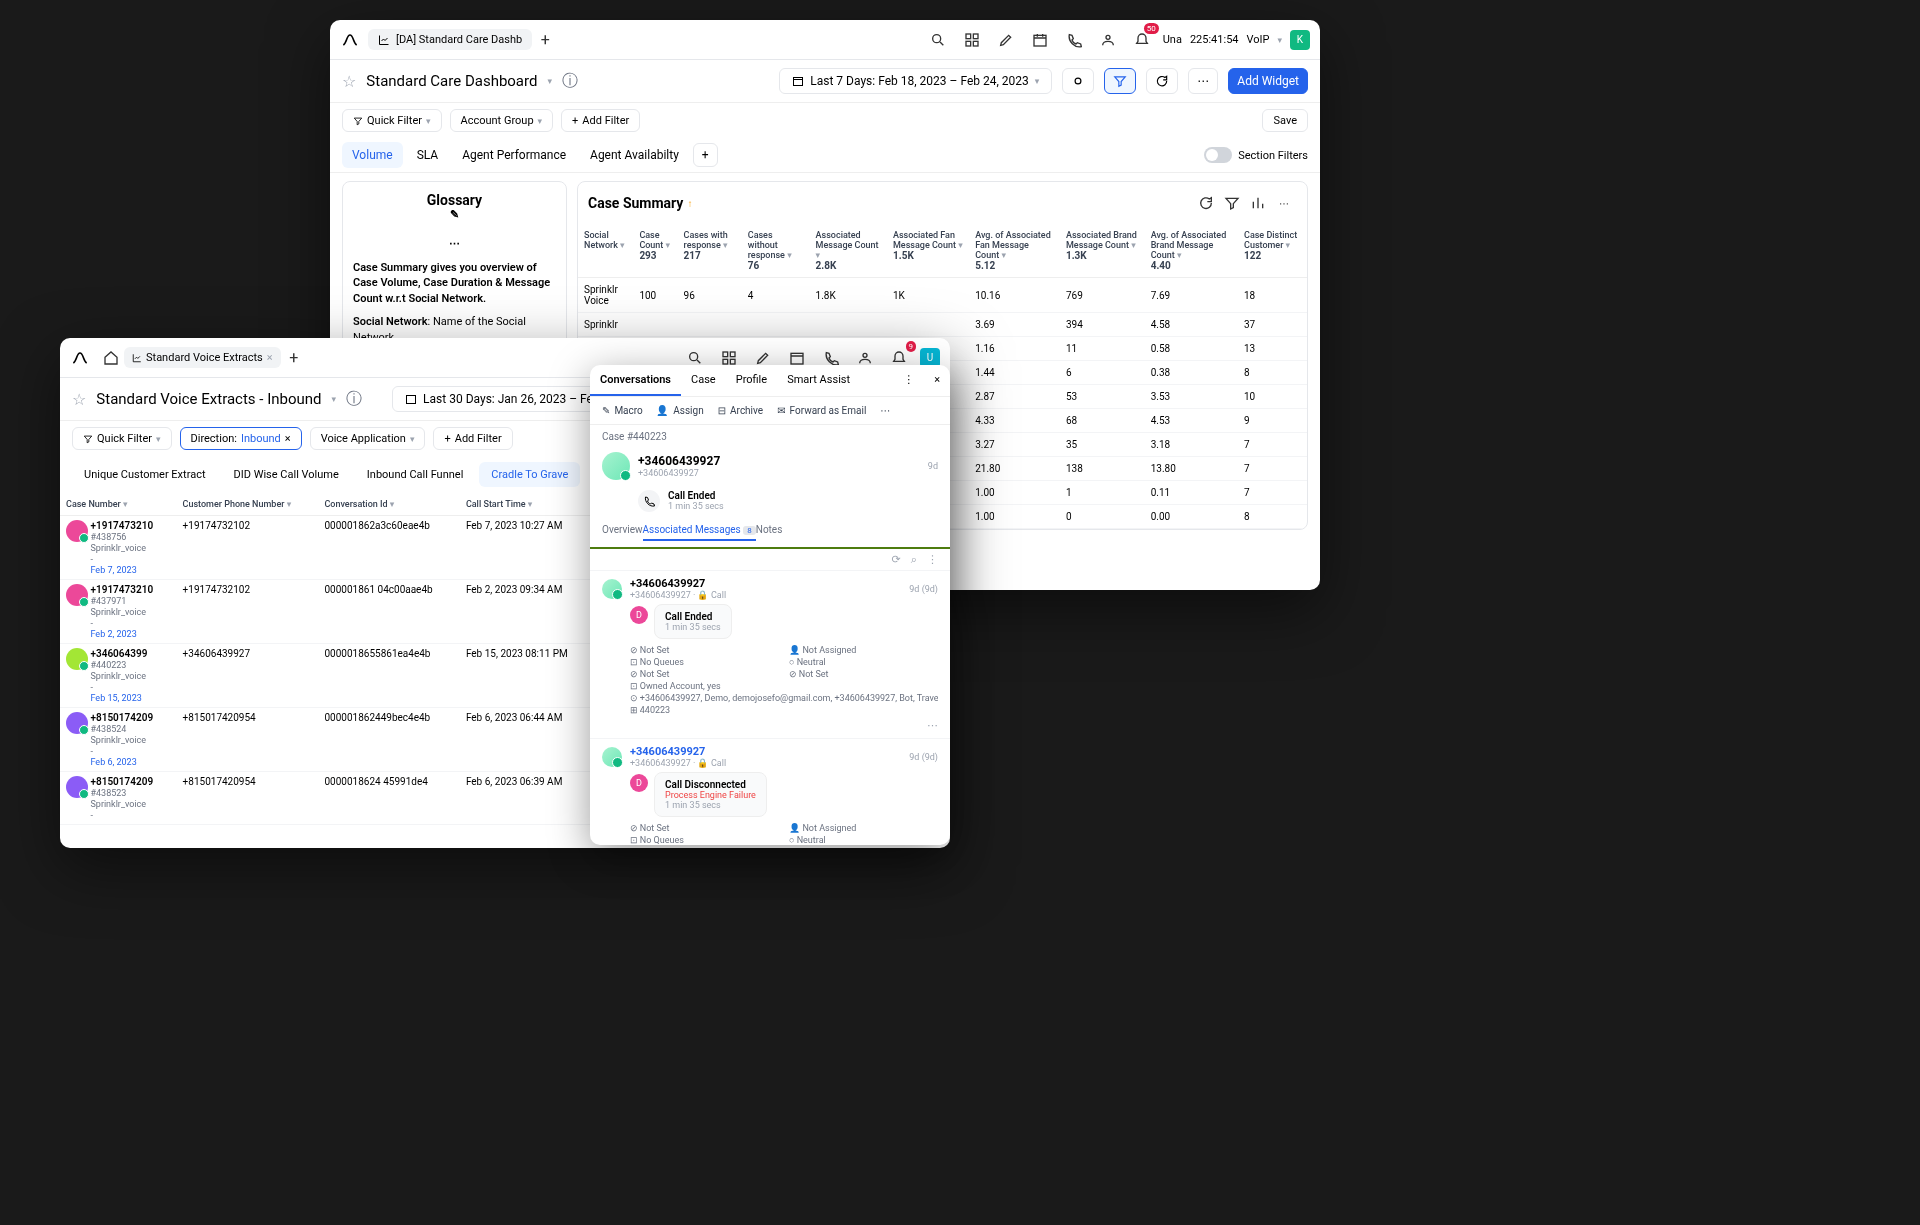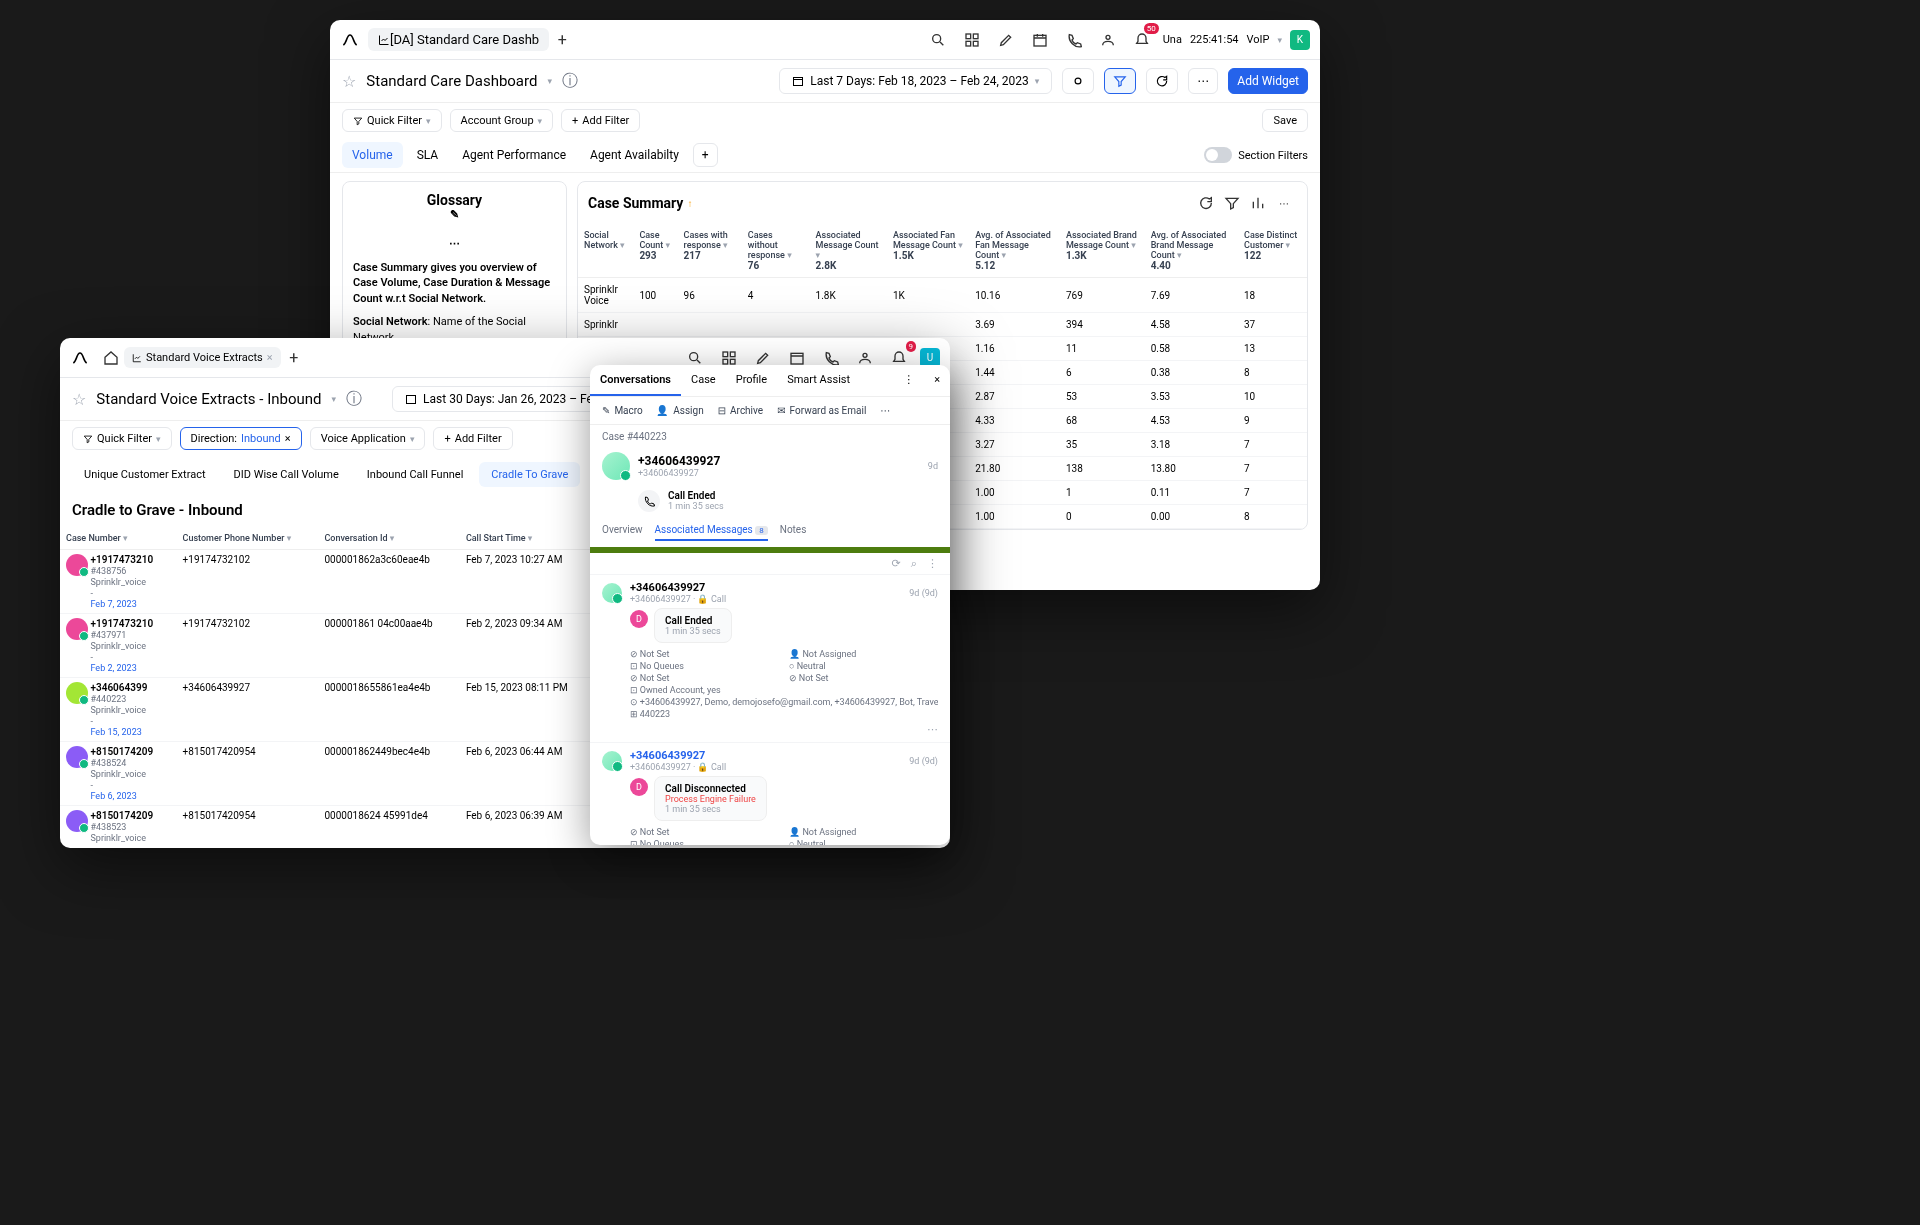--- a/index.html
+++ b/index.html
@@ -3,21 +3,21 @@
 <meta charset="utf-8">
 <style>
 * { box-sizing: border-box; margin: 0; padding: 0; font-family: -apple-system, BlinkMacSystemFont, "Segoe UI", Roboto, sans-serif; }
 body { background: #1a1a1a; width: 1920px; height: 1225px; position: relative; overflow: hidden; }
 .window { position: absolute; background: #fff; border-radius: 10px; box-shadow: 0 20px 60px rgba(0,0,0,0.5); overflow: hidden; }
 .window-back { left: 330px; top: 20px; width: 990px; height: 570px; }
 .window-front { left: 60px; top: 338px; width: 890px; height: 510px; }
 
 .topbar { display: flex; align-items: center; padding: 6px 10px; border-bottom: 1px solid #e5e7eb; height: 40px; }
 .logo { width: 20px; height: 20px; margin-right: 8px; display:flex; align-items:center; justify-content:center; }
-.tab { display: flex; align-items: center; background: #f1f3f5; border-radius: 6px; padding: 4px 10px; font-size: 13px; }
+.tab { display: flex; align-items: center; background: #f1f3f5; border-radius: 6px; padding: 4px 10px; font-size: 11px; gap: 6px; }
 .icon-btn { width: 26px; height: 26px; display: flex; align-items: center; justify-content: center; border-radius: 4px; cursor: pointer; color:#333; }
 .icon-btn svg { width: 16px; height: 16px; }
 .topbar-right { margin-left: auto; display: flex; align-items: center; gap: 8px; font-size: 11px; }
 .badge-dot { position: relative; }
 .badge-dot::after { content: attr(data-count); position: absolute; top:-4px; right:-4px; background:#e11d48; color:#fff; font-size:8px; padding:1px 3px; border-radius:6px; }
 .avatar { width: 20px; height: 20px; border-radius: 4px; background: #10b981; display:flex; align-items:center; justify-content:center; color:#fff; font-size:10px; }
 
 .header-row { display:flex; align-items:center; padding: 8px 12px; gap: 10px; border-bottom:1px solid #eee; }
 .header-row .title { font-size: 15px; font-weight: 400; }
 .star { color:#9ca3af; }
@@ -83,21 +83,21 @@
 .sp-contact { padding:4px 12px; display:flex; align-items:center; gap:8px; }
 .sp-contact-avatar { width:28px; height:28px; border-radius:50%; background:linear-gradient(135deg,#a7f3d0,#6ee7b7); position:relative; }
 .sp-contact-avatar::after { content:''; position:absolute; bottom:-1px; right:-1px; width:9px; height:9px; background:#10b981; border:1.5px solid #fff; border-radius:50%; }
 .sp-phone { font-weight:700; font-size:12px; }
 .sp-subphone { color:#9ca3af; font-size:9px; }
 .sp-age { margin-left:auto; color:#9ca3af; font-size:9px; }
 .sp-callend { margin:6px 12px 6px 48px; display:flex; gap:8px; align-items:flex-start; }
 .sp-callend-icon { width:22px; height:22px; border-radius:50%; background:#f3f4f6; display:flex; align-items:center; justify-content:center; }
 .sp-callend-text .l1 { font-size:10px; font-weight:600; }
 .sp-callend-text .l2 { font-size:9px; color:#9ca3af; }
-.sp-innertabs { display:flex; gap:12px; padding:6px 12px; border-bottom:6px solid #4d7c0f; font-size:10px; }
+.sp-innertabs { display:flex; padding:6px 12px; border-bottom:2px solid #4d7c0f; font-size:10px; }
 .sp-innertab { cursor:pointer; color:#6b7280; padding-bottom:4px; border-bottom:2px solid transparent; }
 .sp-innertab.active { color:#2563eb; border-bottom-color:#2563eb; }
 .sp-innertab .cnt { background:#e5e7eb; padding:0 4px; border-radius:3px; font-size:8px; }
 .sp-toolbar { display:flex; justify-content:flex-end; gap:10px; padding:4px 12px; color:#9ca3af; }
 .sp-msg { padding:6px 12px; border-top:1px solid #f3f4f6; }
 .sp-msg-head { display:flex; align-items:center; gap:8px; }
 .sp-msg-phone { font-weight:700; font-size:11px; }
 .sp-msg-phone.link { color:#2563eb; }
 .sp-msg-sub { color:#9ca3af; font-size:9px; display:flex; gap:4px; align-items:center; }
 .sp-msg-age { margin-left:auto; color:#9ca3af; font-size:9px; }
@@ -517,21 +517,20 @@
   </div>
 
   <div class="w2-section-tabs">
     <div class="stab2">Unique Customer Extract</div>
     <div class="stab2">DID Wise Call Volume</div>
     <div class="stab2">Inbound Call Funnel</div>
     <div class="stab2 active">Cradle To Grave</div>
     <div class="stab2">ACD Extract</div>
   </div>
 
-  <div class="cradle-title">Cradle to Grave - Inbound</div>
   <table class="ctg-table">
     <thead>
         <tr id="ctg-head">
           <th>Case Number <span class="chev">▾</span></th>
           <th>Customer Phone Number <span class="chev">▾</span></th>
           <th>Conversation Id <span class="chev">▾</span></th>
           <th>Call Start Time <span class="chev">▾</span></th>
           <th>Voice Application Number <span class="chev">▾</span></th>
           <th>All Participated Agents Csv <span class="chev">▾</span></th>
           <th>IVR Tim <span class="chev">▾</span></th>

